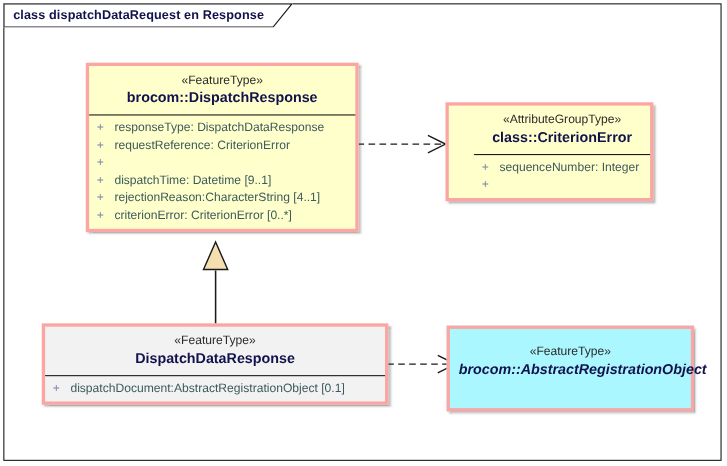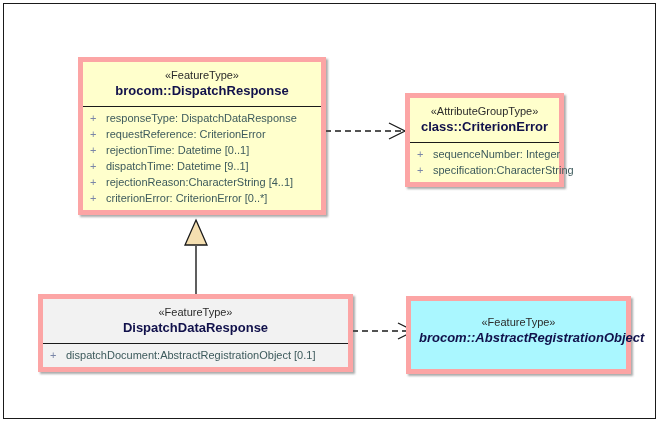--- a/index.html
+++ b/index.html
@@ -55,21 +55,21 @@
     font-weight: bold;
     color: #11114b;
     white-space: nowrap;
     letter-spacing: 0.1px;
   }
 
   
   .uml-box {
     position: absolute;
     box-sizing: border-box;
-    border: 5px solid #fca5a5;
+    border: 3px solid #fca5a5;
     box-shadow: 2px 2px 2px rgba(70,70,70,0.45);
   }
   .uml-head {
     padding: 6px 8px 7px 8px;
     text-align: center;
     box-sizing: border-box;
   }
   .stereotype {
     font-size: 11px;
     color: #2b2b2b;
@@ -121,20 +121,26 @@
   }
   .conn svg { display: block; overflow: visible; }
 </style>
 </head>
 <body>
 
 <div id="canvas">
 
   <div class="frame"></div>
 
+  <div class="frame-tab">
+    <svg class="frame-tab-bg" viewBox="0 0 230 22" preserveAspectRatio="none">
+      <path d="M 0.5 0.5 L 229.5 0.5 L 214.5 21.5 L 0.5 21.5 Z" fill="#ffffff" stroke="#1a1a1a" stroke-width="1"></path>
+    </svg>
+    <span class="frame-tab-label">class dispatchDataRequest en Response</span>
+  </div>
 
   <div class="conn" style="left:325px; top:118px;">
     <svg width="84" height="26" viewBox="0 0 84 26">
       <line x1="0" y1="13" x2="76" y2="13" stroke="#1a1a1a" stroke-width="1.3" stroke-dasharray="6,4"></line>
       <polyline points="64,5 80,13 64,21" fill="none" stroke="#1a1a1a" stroke-width="1.3"></polyline>
     </svg>
   </div>
 
   <div class="conn" style="left:181px; top:216px;">
     <svg width="30" height="84" viewBox="0 0 30 84">
@@ -159,50 +165,48 @@
       <div class="attr-row">
         <span class="attr-vis">+</span>
         <span class="attr-text">responseType: DispatchDataResponse</span>
       </div>
       <div class="attr-row">
         <span class="attr-vis">+</span>
         <span class="attr-text">requestReference: CriterionError</span>
       </div>
       <div class="attr-row">
         <span class="attr-vis">+</span>
-        <span class="attr-text">rejectionTime: Datetime [0..1]</span>
       </div>
       <div class="attr-row">
         <span class="attr-vis">+</span>
         <span class="attr-text">dispatchTime: Datetime [9..1]</span>
       </div>
       <div class="attr-row">
         <span class="attr-vis">+</span>
         <span class="attr-text">rejectionReason:CharacterString [4..1]</span>
       </div>
       <div class="attr-row">
         <span class="attr-vis">+</span>
         <span class="attr-text">criterionError: CriterionError [0..*]</span>
       </div>
     </div>
   </div>
 
-  <div class="uml-box fill-yellow" style="left:405px; top:93px; width:159px;">
+  <div class="uml-box fill-yellow" style="left:405px; top:93px; width:189px;padding-left:23px;">
     <div class="uml-head">
       <div class="stereotype">«AttributeGroupType»</div>
       <div class="classname">class::CriterionError</div>
     </div>
     <div class="uml-attrs">
       <div class="attr-row">
         <span class="attr-vis">+</span>
         <span class="attr-text">sequenceNumber: Integer</span>
       </div>
       <div class="attr-row">
         <span class="attr-vis">+</span>
-        <span class="attr-text">specification:CharacterString</span>
       </div>
     </div>
   </div>
 
   <div class="uml-box fill-gray" style="left:38px; top:294px; width:315px;">
     <div class="uml-head">
       <div class="stereotype">«FeatureType»</div>
       <div class="classname">DispatchDataResponse</div>
     </div>
     <div class="uml-attrs">

